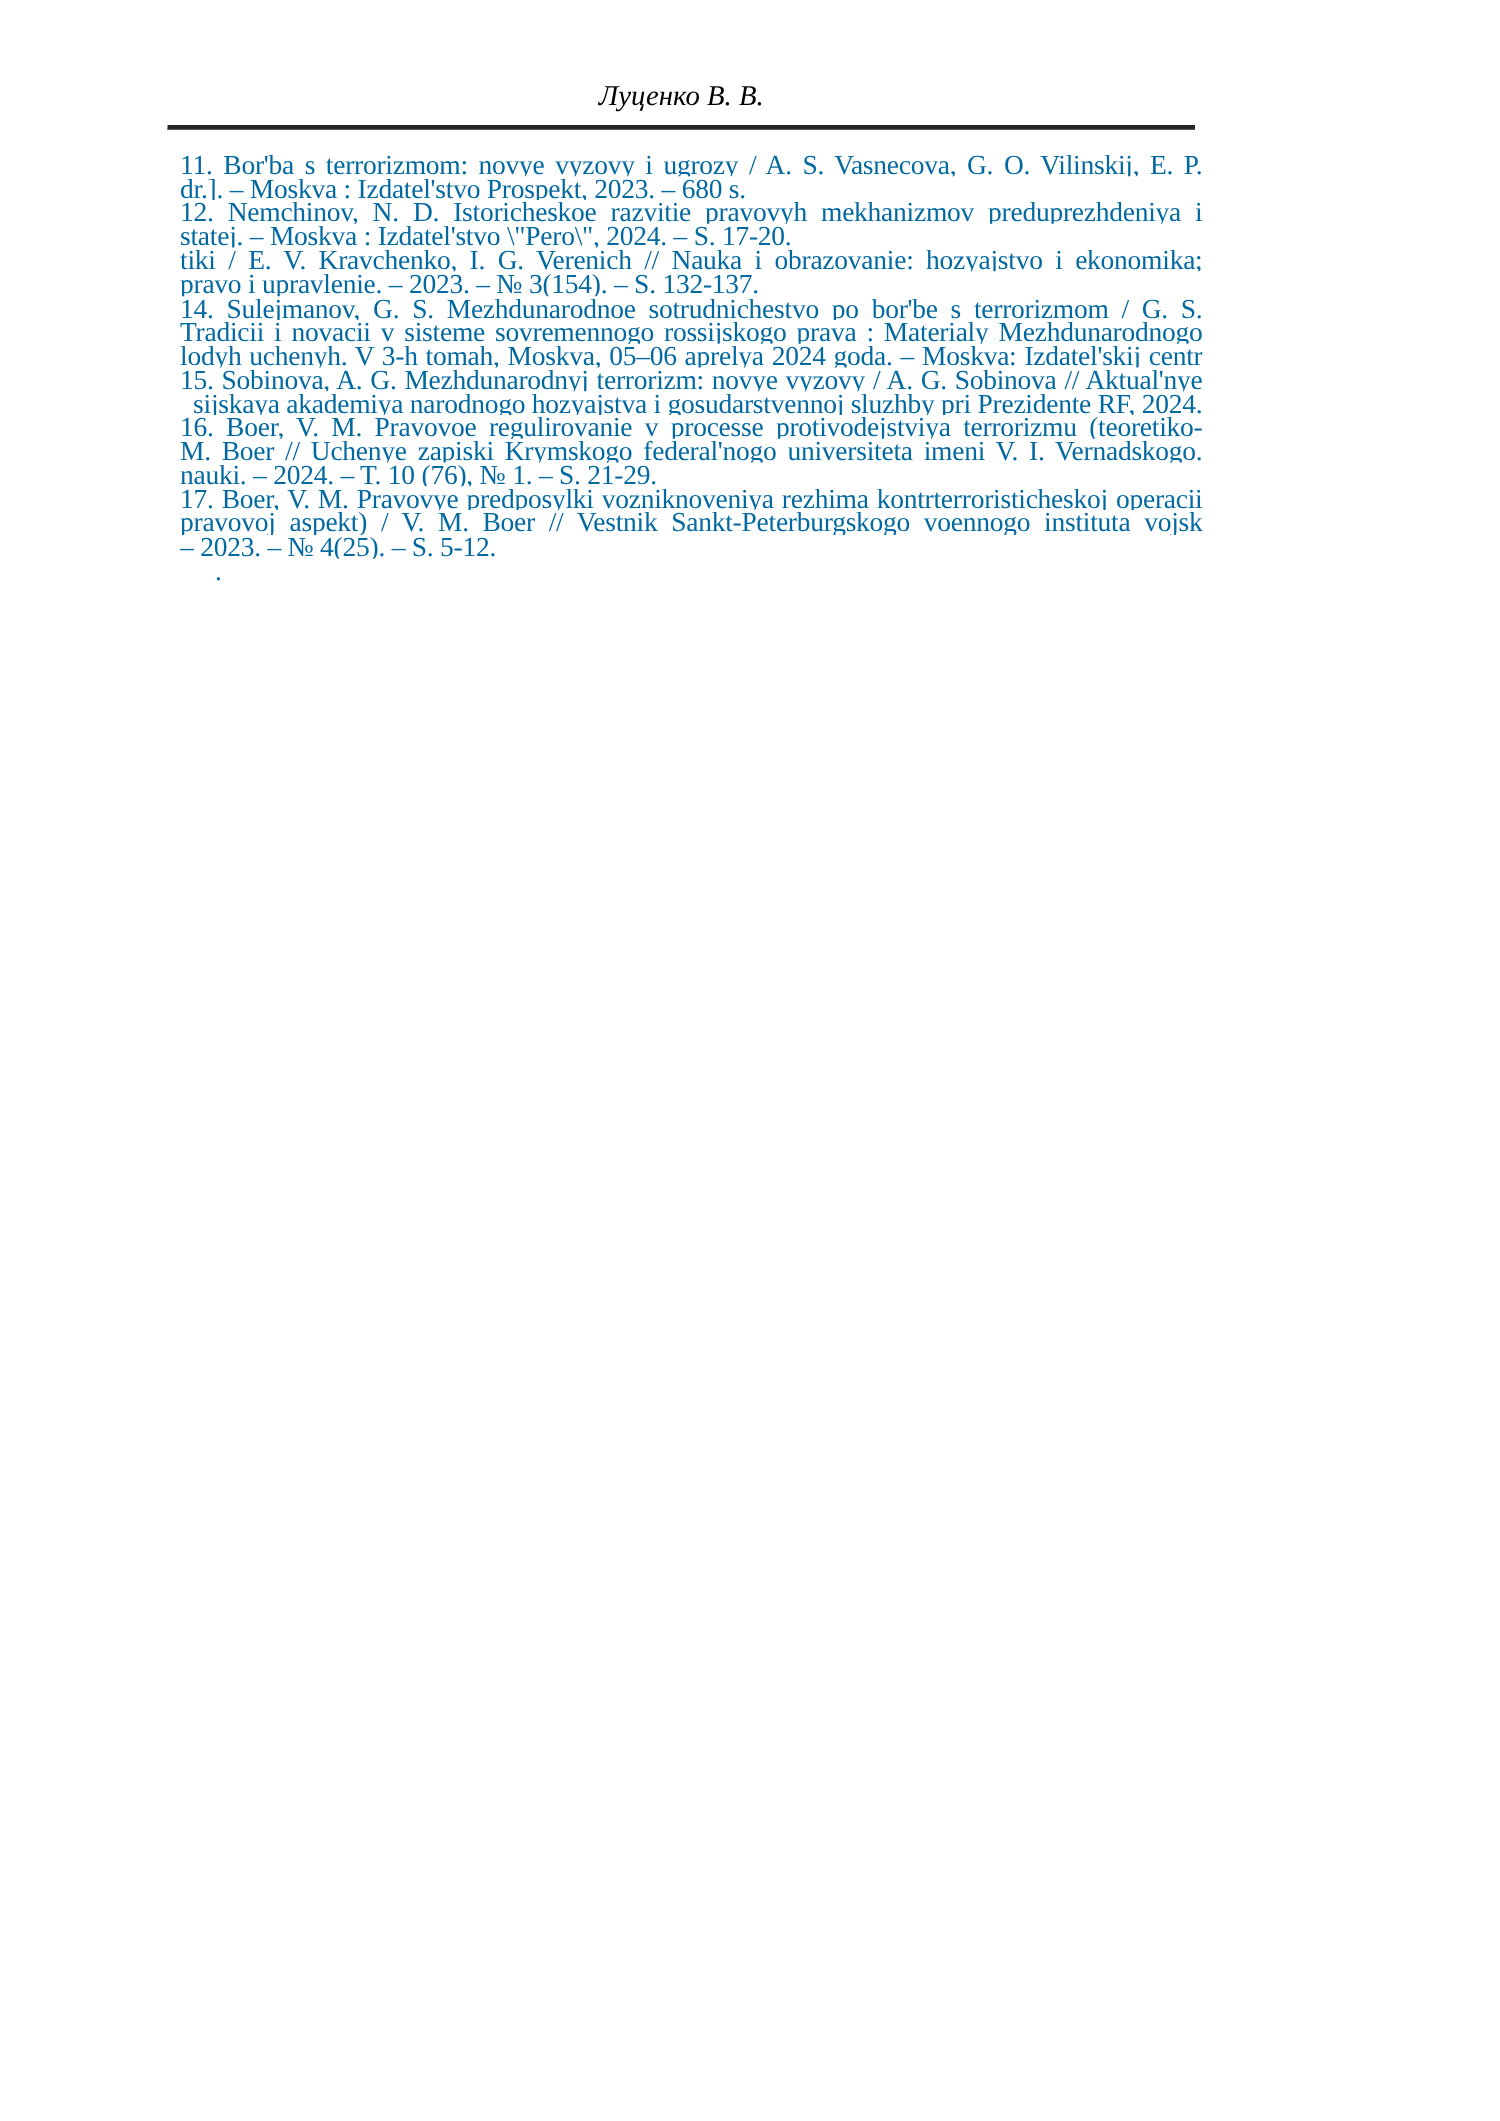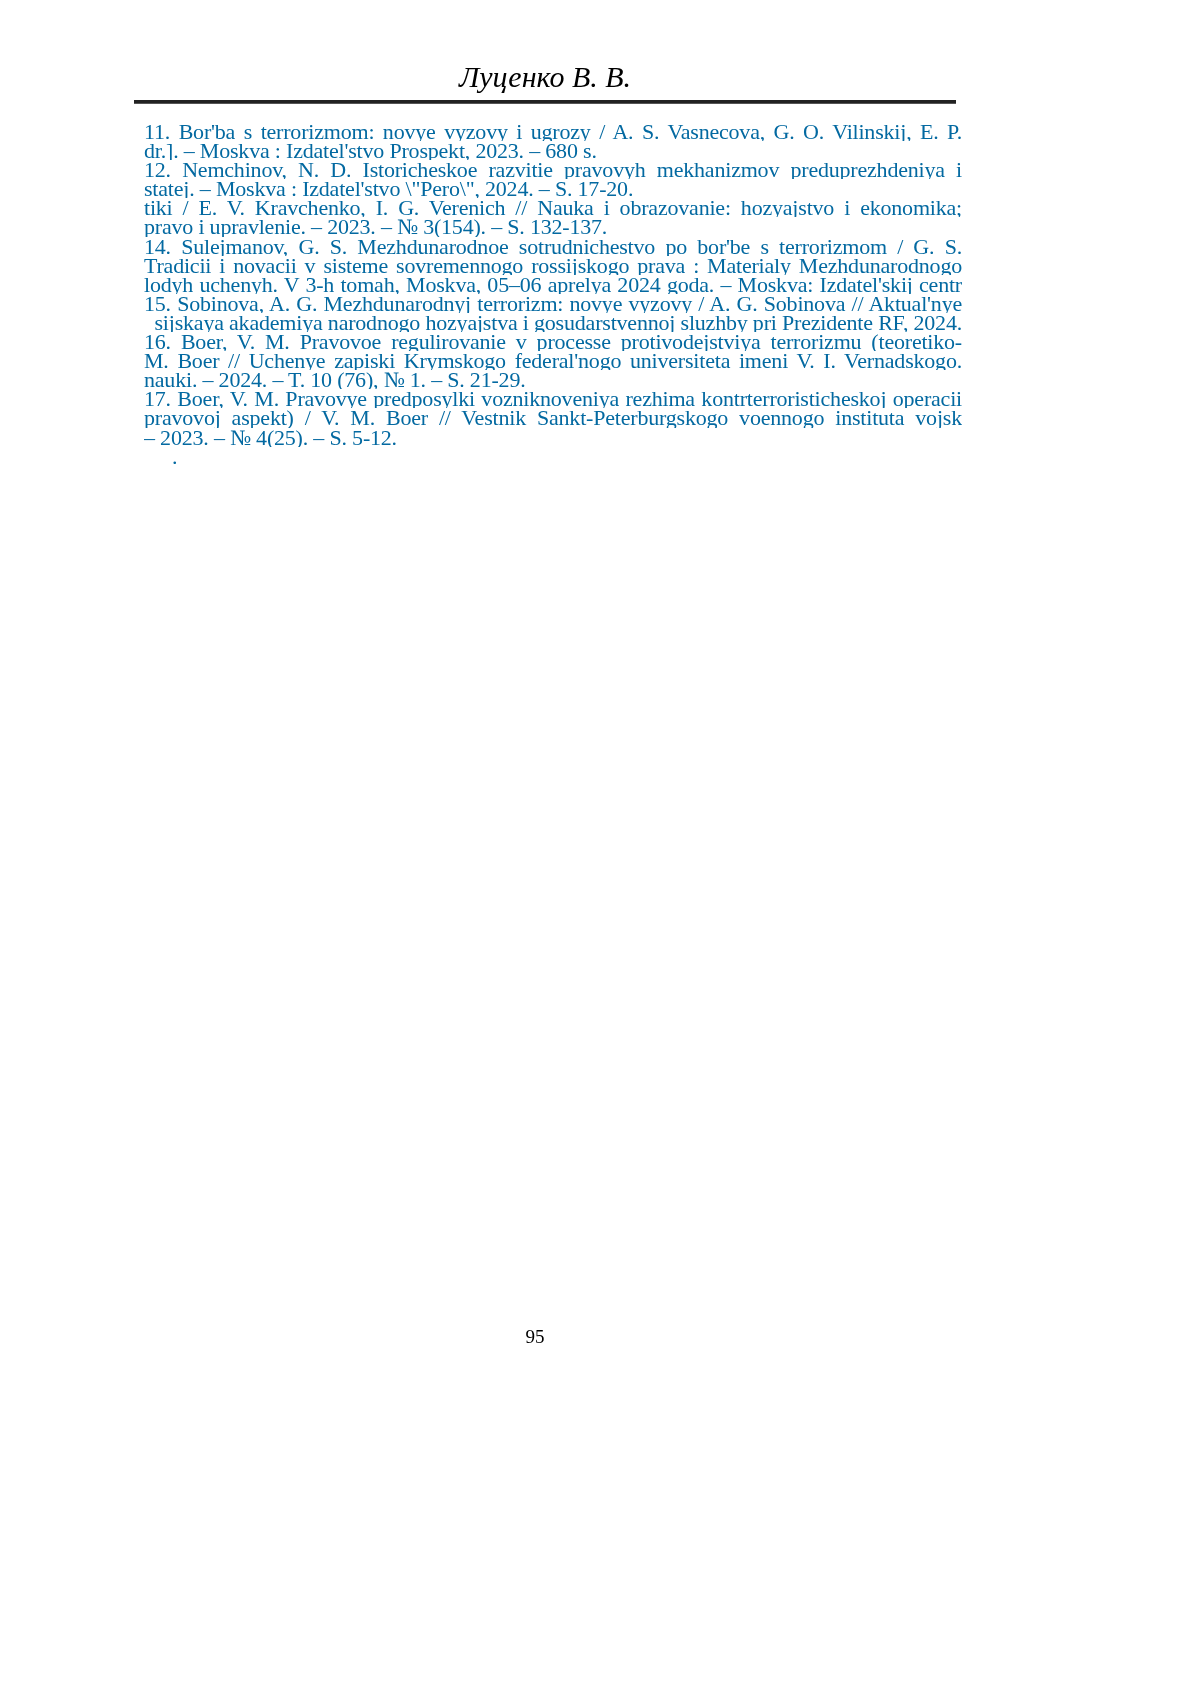--- a/index.html
+++ b/index.html
@@ -16,21 +16,21 @@
     font-family: "Liberation Serif", "DejaVu Serif", serif;
     overflow: hidden;
   }
   .running-head {
     position: absolute;
     top: 63px;
     left: 134px;
     width: 822px;
     text-align: center;
     font-style: italic;
-    font-size: 30px;
+    font-size: 23px;
     line-height: 28px;
     color: #000000;
   }
   .header-rule {
     position: absolute;
     top: 100px;
     left: 134px;
     width: 822px;
     height: 3px;
     background: #222222;
@@ -122,15 +122,14 @@
 
     <p class="ref">
       <span class="ln j" style="display:block">17. Boer, V. M. Pravovye predposylki vozniknoveniya rezhima kontrterroristicheskoj operacii (teoretiko-</span>
       <span class="ln j" style="display:block">pravovoj aspekt) / V. M. Boer // Vestnik Sankt-Peterburgskogo voennogo instituta vojsk nacional'noj gvardii.</span>
       <span class="ln last" style="display:block">– 2023. – № 4(25). – S. 5-12.</span>
     </p>
 
     <div class="trailing-dot">.</div>
   </div>
 
-  <div class="page-number">95</div>
 
 </div>
 
 </body></html>

